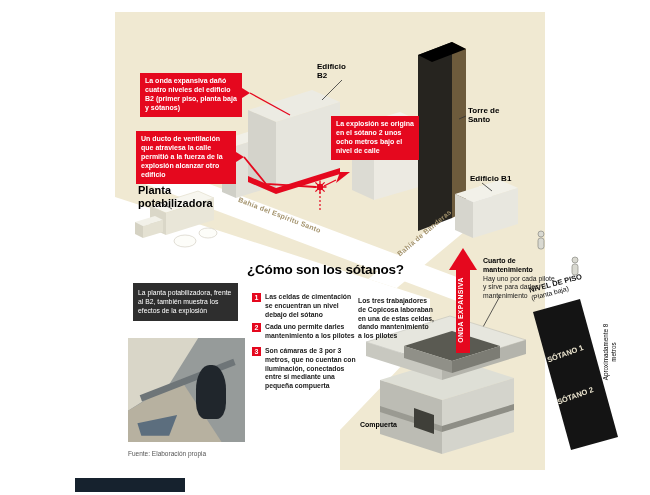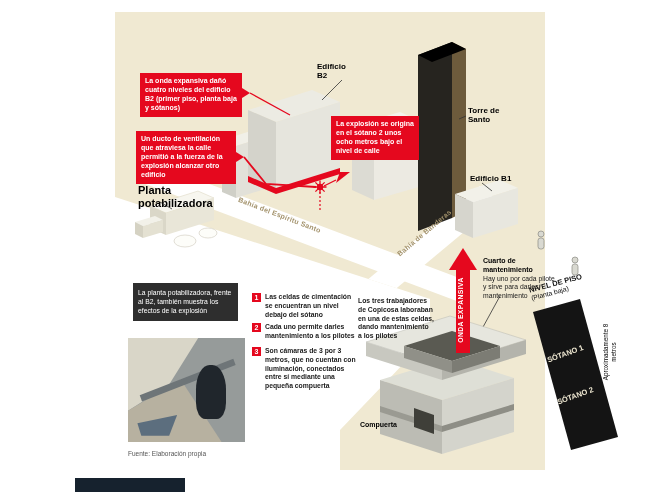--- a/index.html
+++ b/index.html
@@ -182,20 +182,21 @@
   <div class="abs maplabel" style="left:468px; top:106px; width:42px;">Torre de Santo</div>
 
   <div class="abs maplabel" style="left:470px; top:174px; white-space:nowrap;">Edificio B1</div>
 
   <div class="abs maplabel" style="left:138px; top:184px; width:62px; font-size:11px;">Planta potabilizadora</div>
 
   <div class="abs street" style="left:240px; top:196px; transform:rotate(21deg);">Bahía del Espíritu Santo</div>
 
   <div class="abs street" style="left:396px; top:252px; transform:rotate(-40deg);">Bahía de Banderas</div>
 
+  <div class="abs heading" style="left:247px; top:262px;">¿Cómo son los sótanos?</div>
 
   <div class="abs item" style="left:252px; top:293px; width:106px;">
     <span class="num">1</span>
     <span class="itemtext" style="width:92px;">Las celdas de cimentación se encuentran un nivel debajo del sótano</span>
   </div>
   <div class="abs item" style="left:252px; top:323px; width:106px;">
     <span class="num">2</span>
     <span class="itemtext" style="width:92px;">Cada uno permite darles mantenimiento a los pilotes</span>
   </div>
   <div class="abs item" style="left:252px; top:347px; width:106px;">

